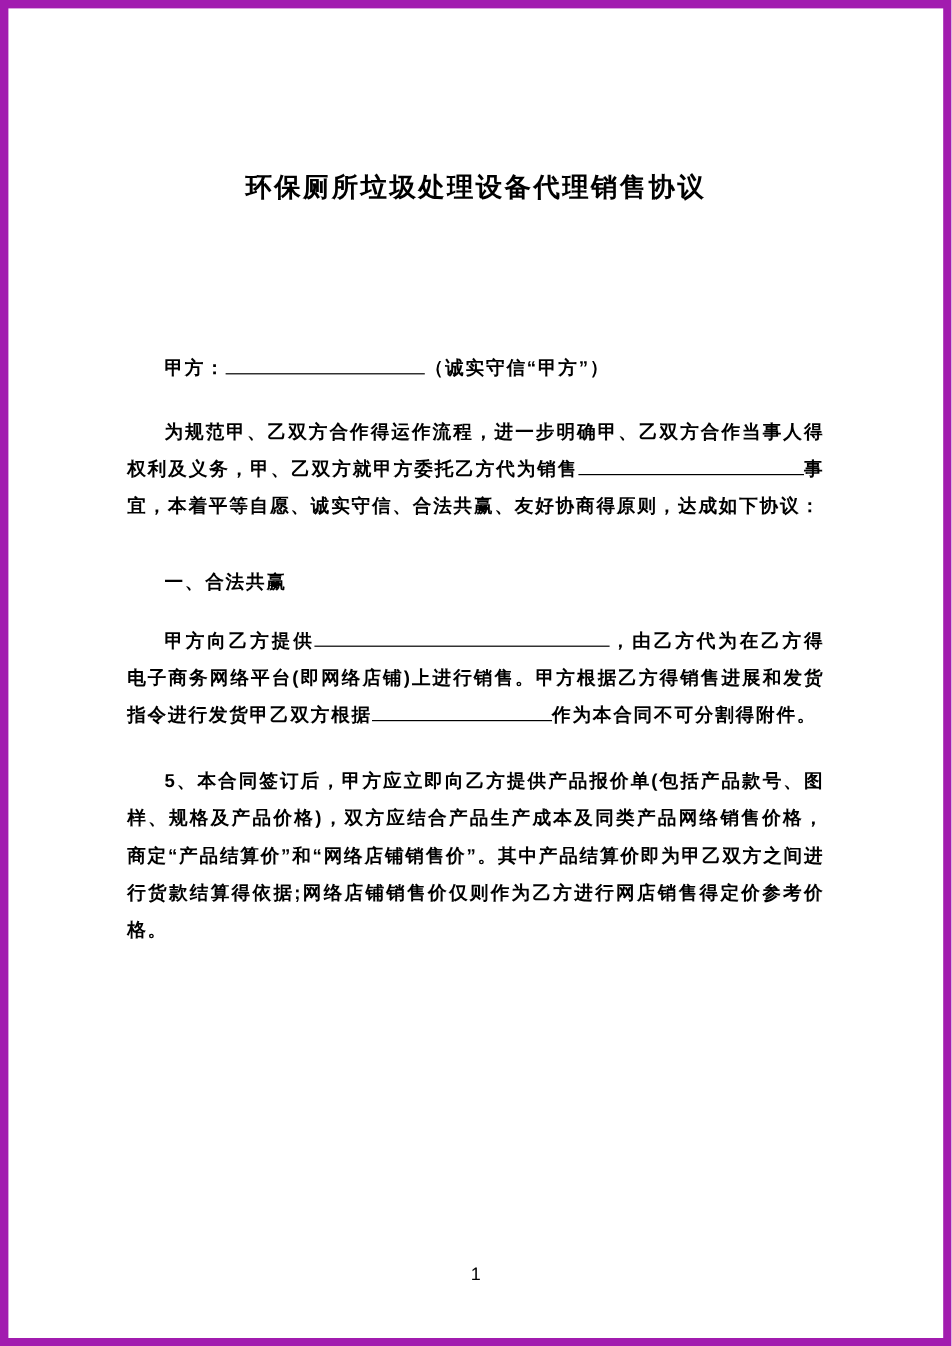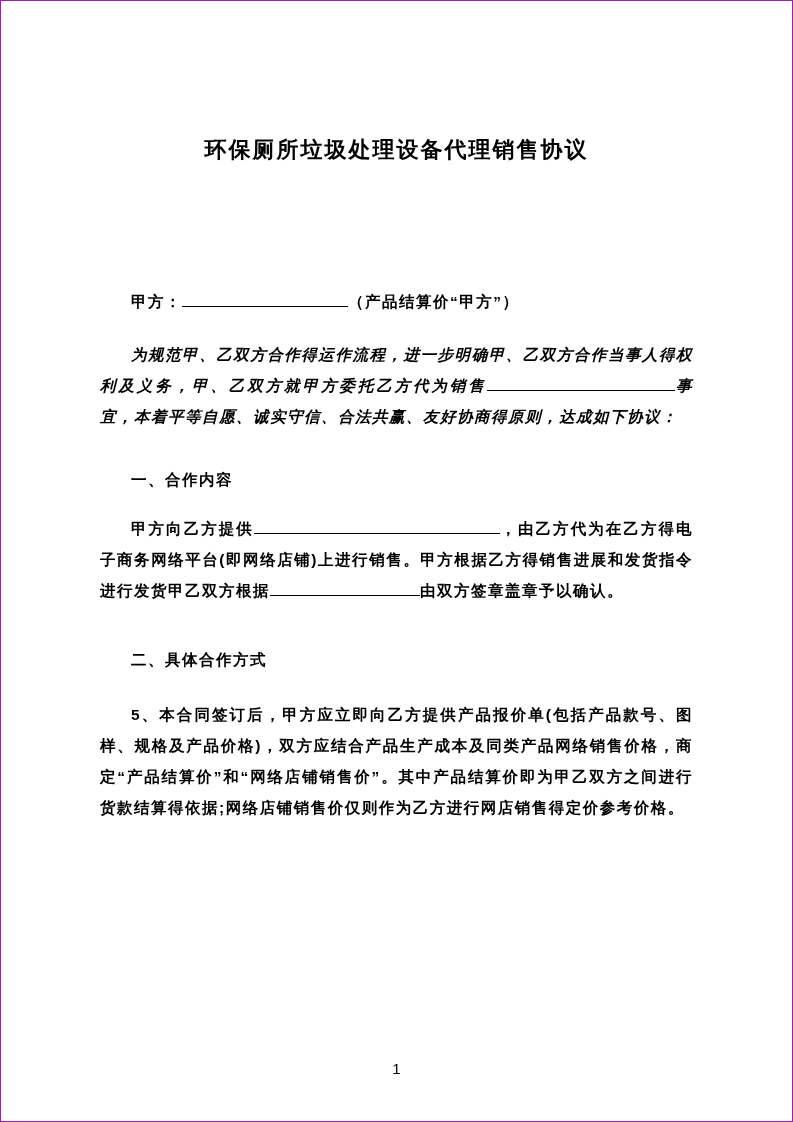--- a/index.html
+++ b/index.html
@@ -6,21 +6,21 @@
     margin: 0;
     padding: 0;
     background: #ffffff;
   }
   .page {
     position: relative;
     width: 793px;
     height: 1122px;
     margin: 0 auto;
     background: #ffffff;
-    border: 1px solid #a21caf;
+    border: 7px solid #a21caf;
     box-sizing: border-box;
     font-family: "Liberation Sans", "DejaVu Sans", sans-serif;
     color: #000000;
     overflow: hidden;
   }
   .content {
     padding: 0 99px;
   }
   .doc-title {
     margin: 133px 0 0 0;
@@ -41,21 +41,21 @@
   .party-a { margin-top: 120px; }
   .party-b { margin-top: 24px; }
   .para {
     font-size: 15.5px;
     font-weight: 600;
     letter-spacing: 1.5px;
     line-height: 31px;
     text-align: justify;
     text-indent: 2em;
   }
-  .intro { margin-top: 22px; font-style: italic; }
+  .intro { margin-top: 22px; }
   .sec-heading {
     margin-top: 32px;
     font-size: 15.5px;
     font-weight: 700;
     letter-spacing: 1.5px;
     line-height: 31px;
     text-indent: 2em;
   }
   .sec1-para { margin-top: 18px; }
   .sec2-heading { margin-top: 38px; }
@@ -83,35 +83,34 @@
 </style>
 </head>
 <body>
 
 <div class="page">
   <div class="content">
 
     <h1 class="doc-title">环保厕所垃圾处理设备代理销售协议</h1>
 
     <div class="party-line party-a">
-      <span>甲方：</span><span class="blank blank-party"></span><span>（产品结算价“甲方”）</span>
+      <span>甲方：</span><span class="blank blank-party"></span><span>（诚实守信“甲方”）</span>
     </div>
 
 
     <p class="para intro">
       <span>为规范甲、乙双方合作得运作流程，进一步明确甲、乙双方合作当事人得权利及义务，甲、乙双方就甲方委托乙方代为销售</span><span class="blank blank-intro"></span><span>事宜，本着平等自愿、诚实守信、合法共赢、友好协商得原则，达成如下协议：</span>
     </p>
 
-    <div class="sec-heading">一、合作内容</div>
+    <div class="sec-heading">一、合法共赢</div>
 
     <p class="para sec1-para">
-      <span>甲方向乙方提供</span><span class="blank blank-supply"></span><span>，由乙方代为在乙方得电子商务网络平台(即网络店铺)上进行销售。甲方根据乙方得销售进展和发货指令进行发货甲乙双方根据</span><span class="blank blank-settle"></span><span>由双方签章盖章予以确认。</span>
+      <span>甲方向乙方提供</span><span class="blank blank-supply"></span><span>，由乙方代为在乙方得电子商务网络平台(即网络店铺)上进行销售。甲方根据乙方得销售进展和发货指令进行发货甲乙双方根据</span><span class="blank blank-settle"></span><span>作为本合同不可分割得附件。</span>
     </p>
 
-    <div class="sec-heading sec2-heading">二、具体合作方式</div>
 
     <p class="para item">5、本合同签订后，甲方应立即向乙方提供产品报价单(包括产品款号、图样、规格及产品价格)，双方应结合产品生产成本及同类产品网络销售价格，商定“产品结算价”和“网络店铺销售价”。其中产品结算价即为甲乙双方之间进行货款结算得依据;网络店铺销售价仅则作为乙方进行网店销售得定价参考价格。</p>
 
 
 
   </div>
 
   <div class="page-footer">1</div>
 </div>
 

